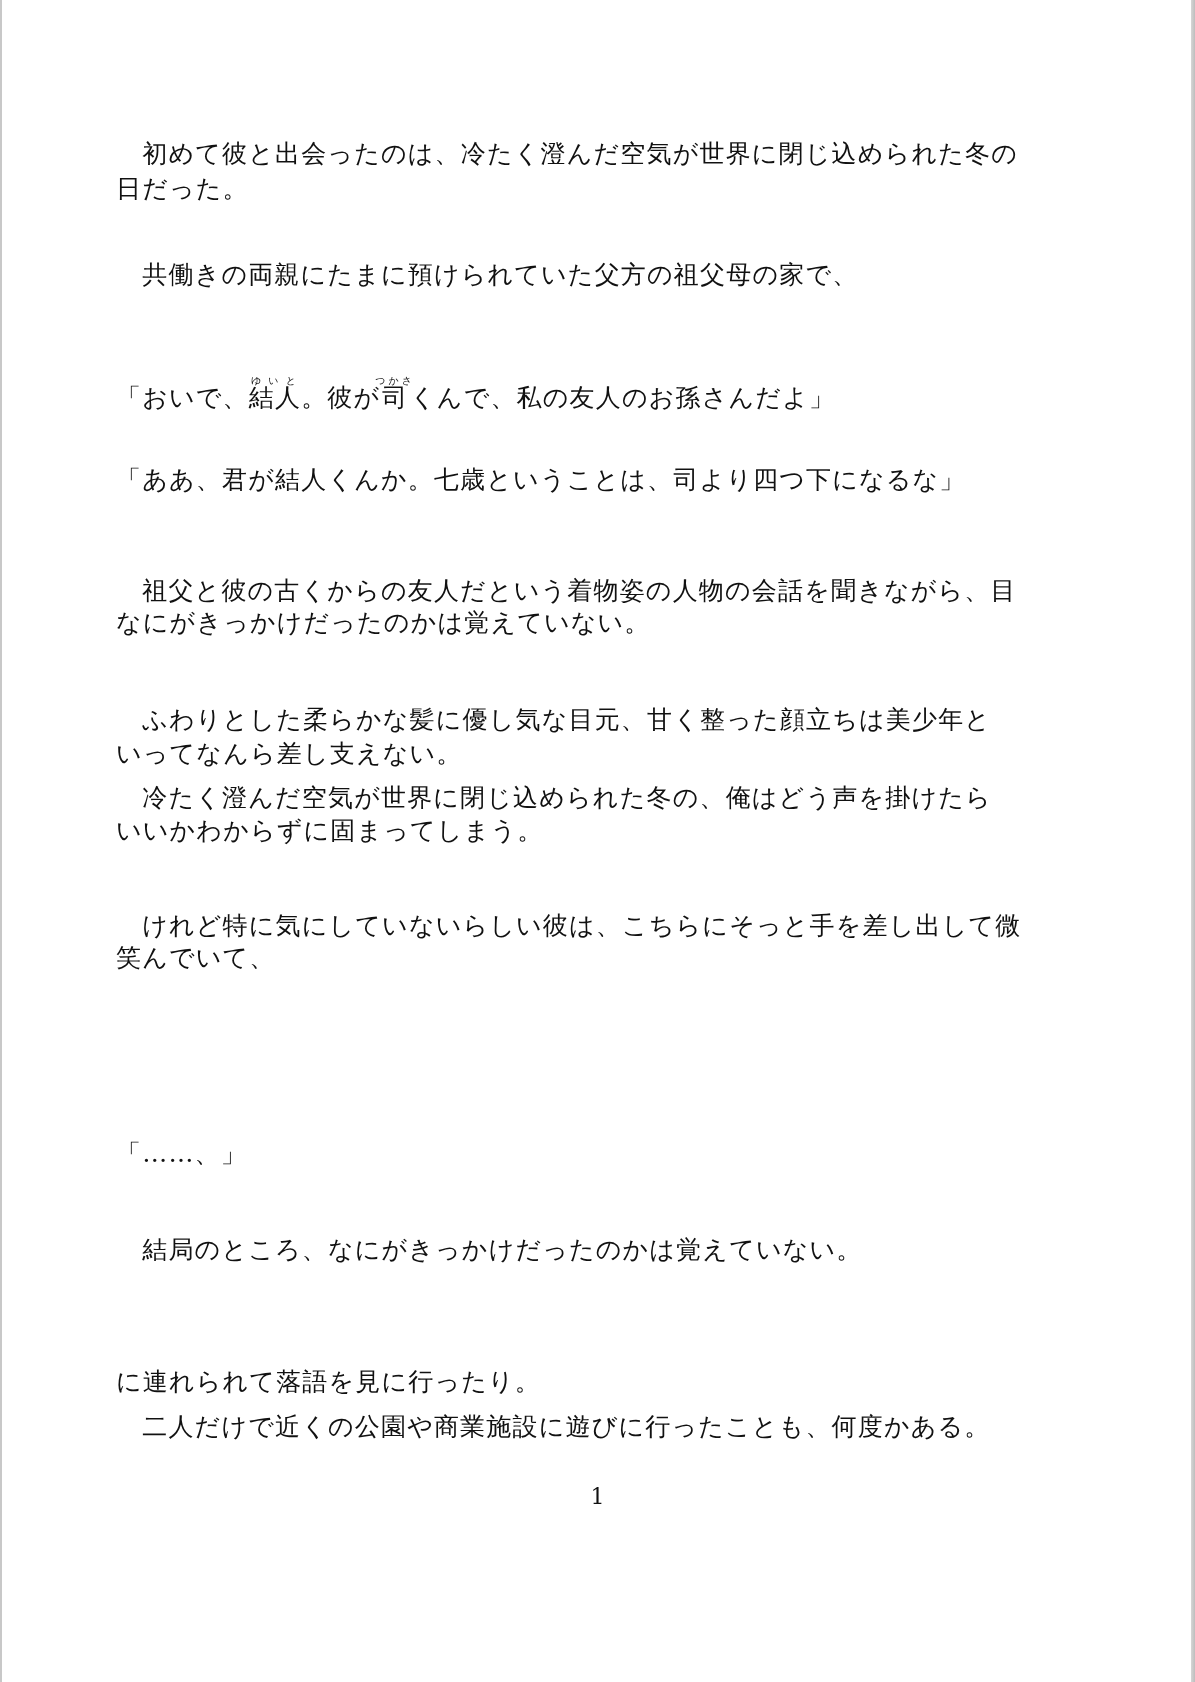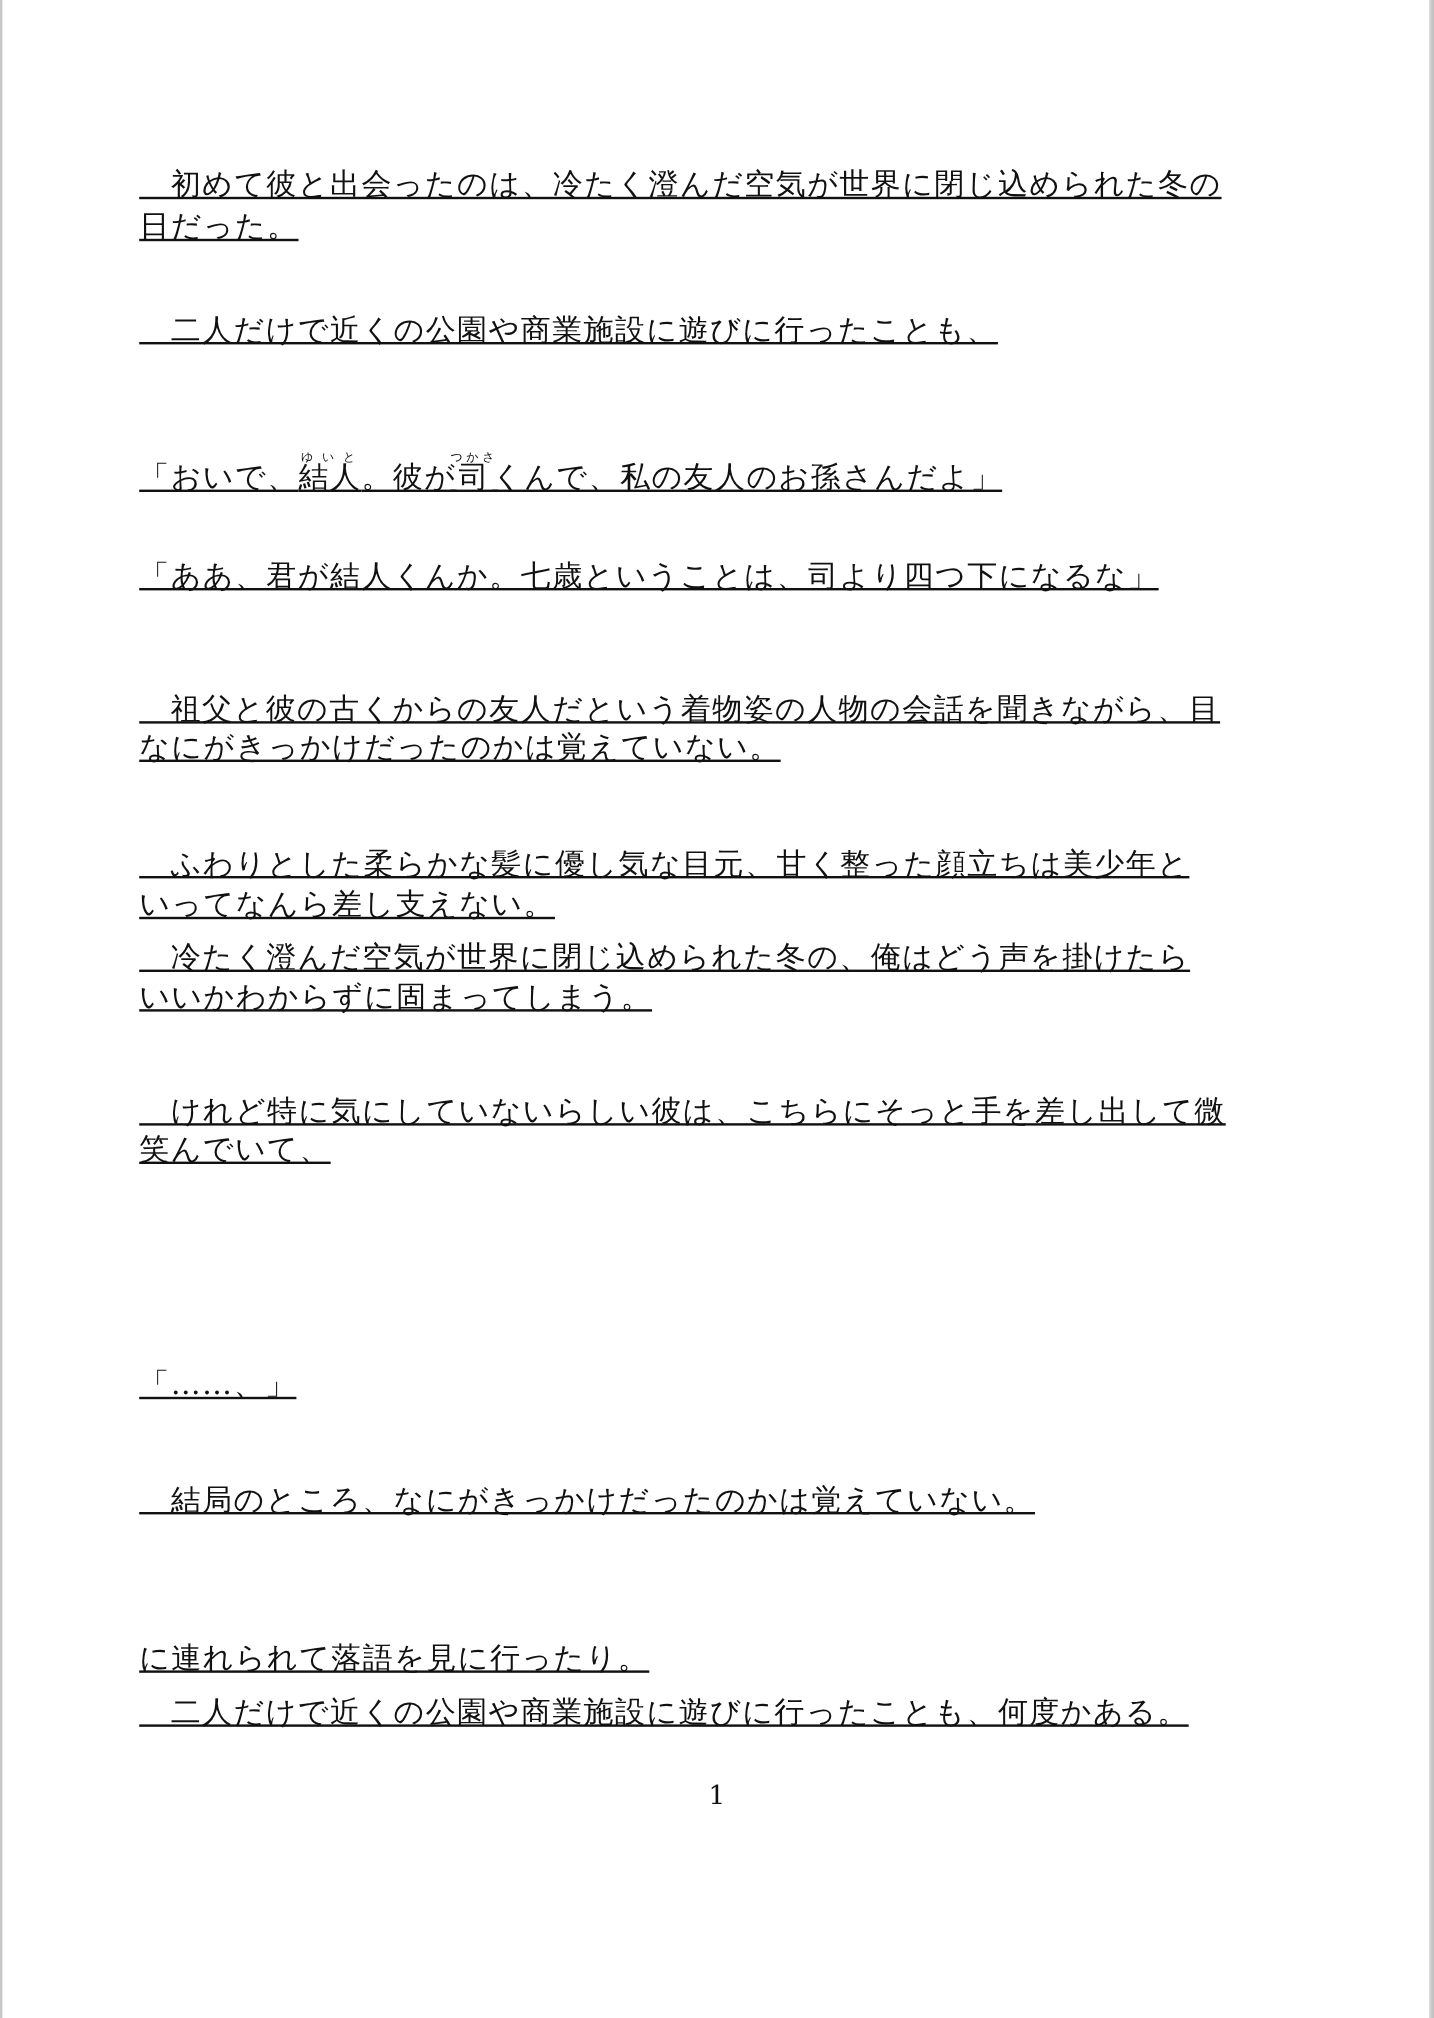--- a/index.html
+++ b/index.html
@@ -22,21 +22,20 @@
     .page {
       position: absolute; left: 0; top: 0; width: 1195px; height: 1682px;
     }
     .line {
       position: absolute;
       left: 116px;
       font-size: 25px;
       line-height: 32px;
       white-space: nowrap;
       letter-spacing: 1.2px;
-      text-decoration: underline;
     }
     .ruby-line ruby rt {
       font-size: 10px;
       letter-spacing: 3px;
     }
     .page-number {
       position: absolute;
       left: 0; width: 1195px;
       top: 1484px;
       text-align: center;
@@ -48,21 +47,21 @@
 <body>
 
 <div class="edge-left"></div>
 <div class="edge-right"></div>
 
 <div class="page">
 
   <div class="line" style="top:138px">　初めて彼と出会ったのは、冷たく澄んだ空気が世界に閉じ込められた冬の</div>
   <div class="line" style="top:173px">日だった。</div>
 
-  <div class="line" style="top:259px">　二人だけで近くの公園や商業施設に遊びに行ったことも、</div>
+  <div class="line" style="top:259px">　共働きの両親にたまに預けられていた父方の祖父母の家で、</div>
 
   <div class="line ruby-line" style="top:376px">
     <span>「おいで、</span><ruby><span>結人</span><rt>ゆいと</rt></ruby><span>。彼が</span><ruby><span>司</span><rt>つかさ</rt></ruby><span>くんで、私の友人のお孫さんだよ」</span>
   </div>
 
   <div class="line" style="top:464px">「ああ、君が結人くんか。七歳ということは、司より四つ下になるな」</div>
 
   <div class="line" style="top:575px">　祖父と彼の古くからの友人だという着物姿の人物の会話を聞きながら、目</div>
   <div class="line" style="top:607px">なにがきっかけだったのかは覚えていない。</div>
 

